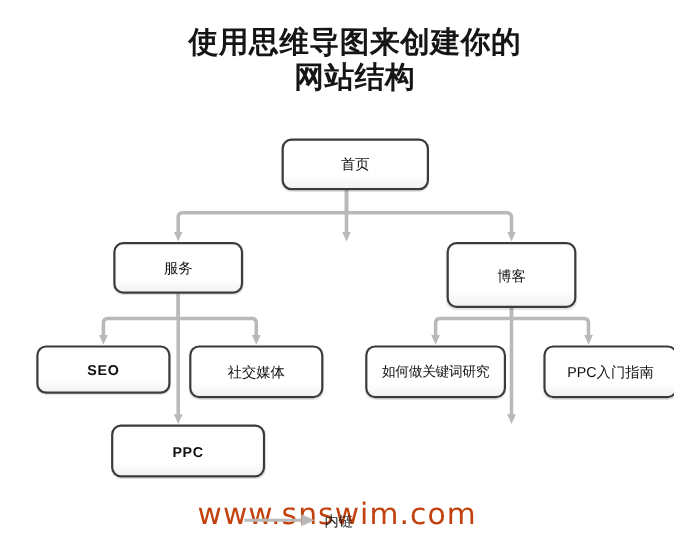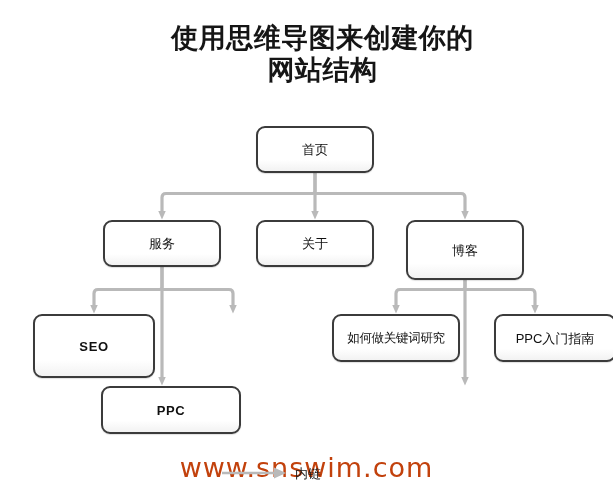--- a/index.html
+++ b/index.html
@@ -149,40 +149,40 @@
       <path d="M162,289.5 L229,289.5 Q233,289.5 233,293.5 L233,306" marker-end="url(#arrowhead)"></path>
 
       <path d="M465,267 L465,378" marker-end="url(#arrowhead)"></path>
 
       <path d="M465,267 L465,287 Q465,289.5 462.5,289.5 L400,289.5 Q396,289.5 396,293.5 L396,306" marker-end="url(#arrowhead)"></path>
 
       <path d="M465,289.5 L531,289.5 Q535,289.5 535,293.5 L535,306" marker-end="url(#arrowhead)"></path>
     </g>
   </svg>
 
-  <div class="node" style="left:256px; top:126px; width:118px; height:47px;">
+  <div class="node" style="left:256px; top:126px; width:134px; height:47px;">
     <span class="label">首页</span>
   </div>
 
   <div class="node" style="left:103px; top:220px; width:118px; height:47px;">
     <span class="label">服务</span>
   </div>
 
-  <div class="node" style="left:256px; top:220px; width:118px; height:47px;">
-    <span class="label">关于</span>
-  </div>
 
   <div class="node" style="left:406px; top:220px; width:118px; height:60px;">
     <span class="label">博客</span>
   </div>
 
-  <div class="node bold" style="left:33px; top:314px; width:122px; height:64px;">
+  <div class="node bold" style="left:33px; top:314px; width:122px; height:44px;">
     <span class="label">SEO</span>
   </div>
 
+  <div class="node" style="left:172px; top:314px; width:122px; height:48px;">
+    <span class="label">社交媒体</span>
+  </div>
 
   <div class="node tight" style="left:332px; top:314px; width:128px; height:48px;">
     <span class="label">如何做关键词研究</span>
   </div>
 
   <div class="node" style="left:474px; top:314px; width:122px; height:48px;margin-left:20px;">
     <span class="label">PPC入门指南</span>
   </div>
 
   <div class="node bold" style="left:101px; top:386px; width:140px; height:48px;">

